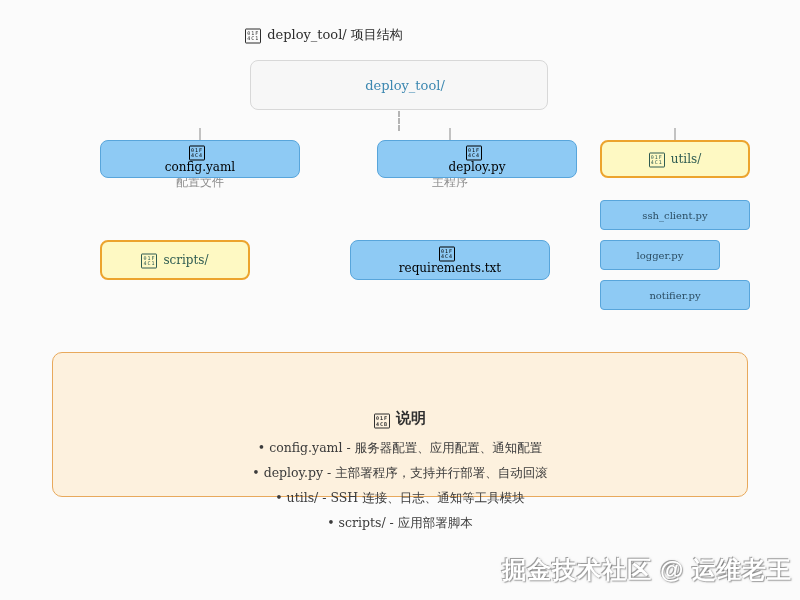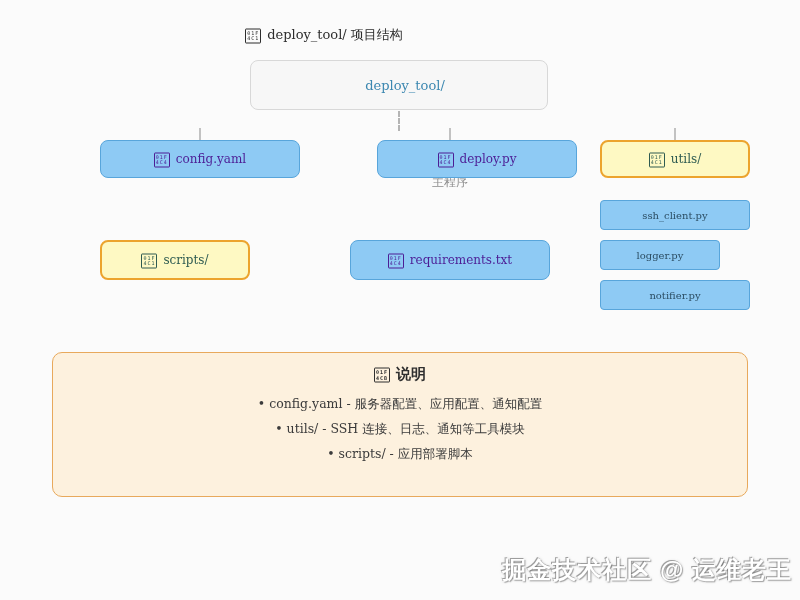--- a/index.html
+++ b/index.html
@@ -30,21 +30,21 @@
     display:flex;align-items:center;justify-content:center;
     border-radius:8px;
     z-index:1;
   }
   .node-root{
     background:#f7f7f7;border:1px solid #d8d8d8;
     color:#3b87b0;font-size:13px;padding-left:12px;
   }
   .node-blue{
     background:#8ecaf4;border:1.5px solid #58a5db;
-    color:#4c1d95;font-size:12px;
+    color:#000000;font-size:12px;flex-direction:column;
   }
   .node-blue-small{
     background:#8ecaf4;border:1.5px solid #58a5db;
     color:#2b4d63;font-size:10px;border-radius:4px;
   }
   .node-yellow{
     background:#fef9c3;border:2px solid #eca42e;
     color:#2e5b51;font-size:12px;
   }
   
@@ -69,23 +69,24 @@
   }
   
   .notes{
     position:absolute;left:52px;top:352px;
     width:696px;height:145px;box-sizing:border-box;
     background:#fdf1de;border:1.5px solid #e8a95c;border-radius:10px;
     display:flex;flex-direction:column;align-items:center;
     padding-top:12px;
   }
   .notes-title{
-    display:flex;align-items:center;justify-content:center;
+    display:flex;align-items:flex-end;justify-content:center;
     color:#2f2f2f;font-size:15px;font-weight:600;
     margin-bottom:7px;
+    margin-top:44px;
   }
   .notes-title .tofu{font-weight:700;}
   .notes-item{
     color:#3b3b3b;font-size:12.5px;line-height:25px;
     text-align:center;white-space:nowrap;
   }
   
   .watermark{
     position:absolute;right:8px;bottom:14px;
     font-family:"Liberation Sans","DejaVu Sans",sans-serif;
@@ -119,20 +120,21 @@
   <div class="conn-stub" style="left:449px;top:128px;height:12px;"></div>
   <div class="conn-stub" style="left:674px;top:128px;height:12px;"></div>
 
   <div class="node node-blue" style="left:100px;top:140px;width:200px;height:38px;">
     <span class="tofu">
       <span>01F</span>
       <span>4C4</span>
     </span>
     <span>config.yaml</span>
   </div>
+  <div class="caption" style="left:100px;top:174px;">配置文件</div>
 
   <div class="node node-blue" style="left:350px;top:140px;width:200px;height:38px;margin-left:27px;">
     <span class="tofu">
       <span>01F</span>
       <span>4C4</span>
     </span>
     <span>deploy.py</span>
   </div>
   <div class="caption" style="left:350px;top:174px;">主程序</div>
 
@@ -172,19 +174,20 @@
 
   <div class="notes">
     <div class="notes-title">
       <span class="tofu">
         <span>01F</span>
         <span>4CB</span>
       </span>
       <span>说明</span>
     </div>
     <div class="notes-item">• config.yaml - 服务器配置、应用配置、通知配置</div>
+    <div class="notes-item">• deploy.py - 主部署程序，支持并行部署、自动回滚</div>
     <div class="notes-item">• utils/ - SSH 连接、日志、通知等工具模块</div>
     <div class="notes-item">• scripts/ - 应用部署脚本</div>
   </div>
 
   <div class="watermark">掘金技术社区 @ 运维老王</div>
 
 </div>
 
 </body></html>

